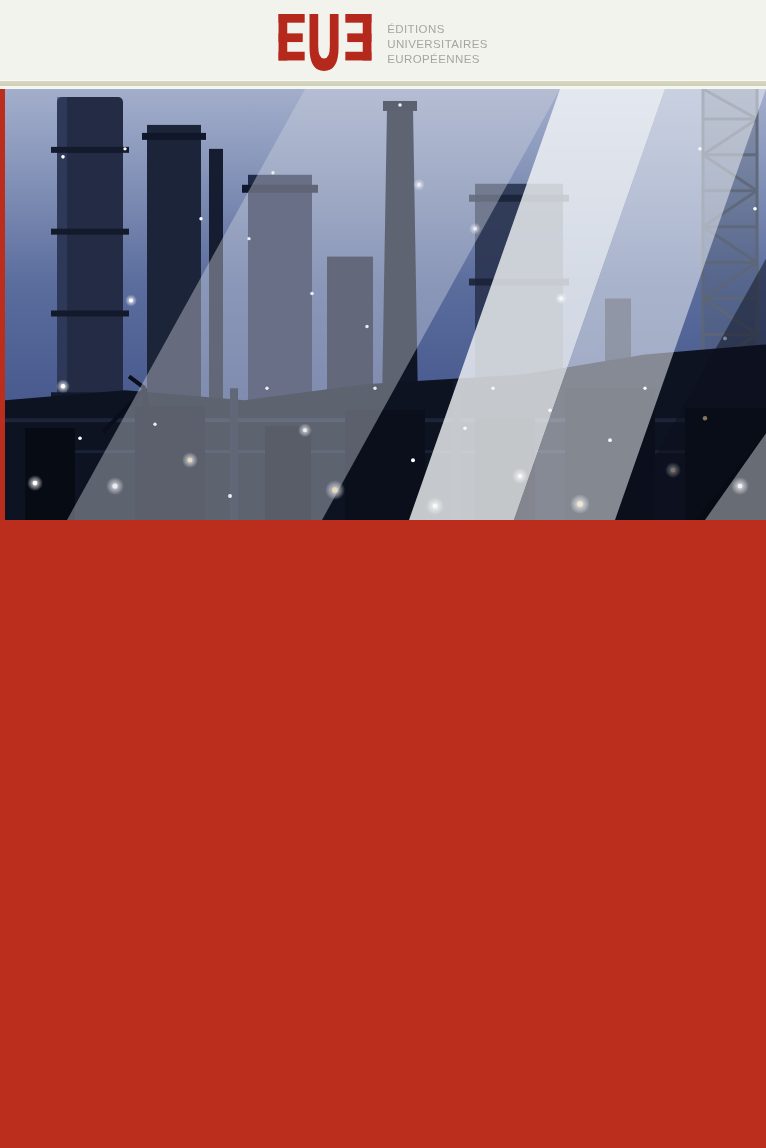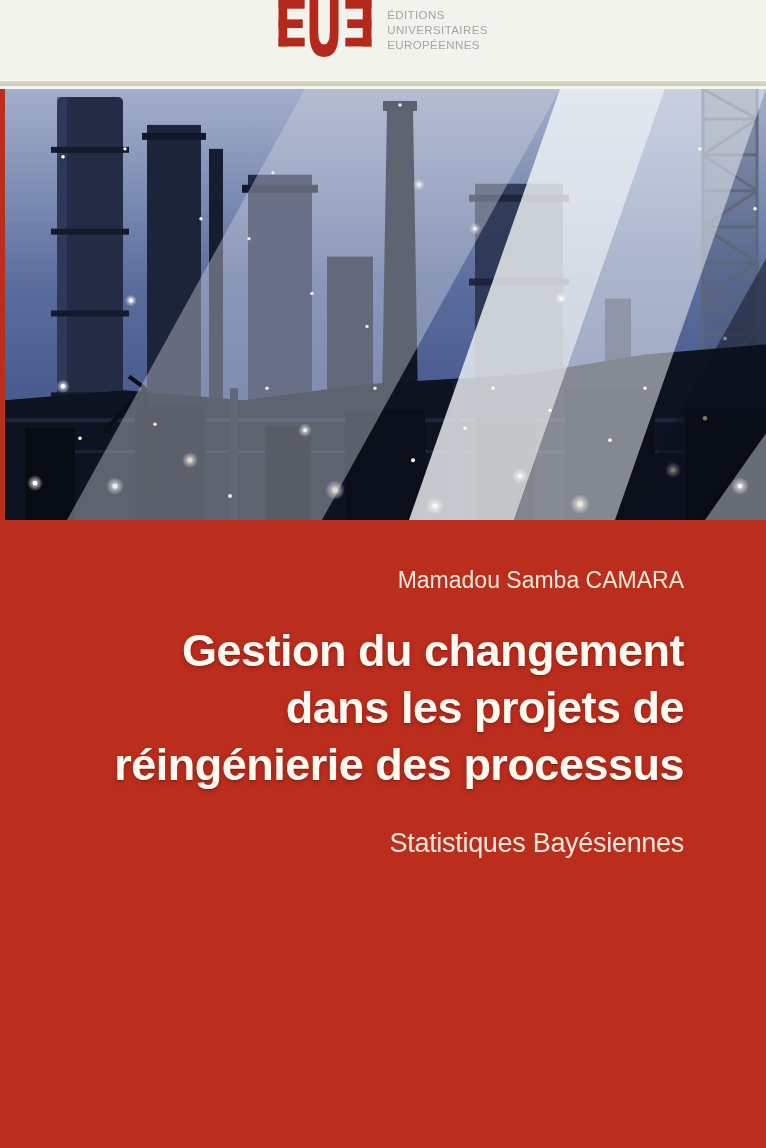--- a/index.html
+++ b/index.html
@@ -17,21 +17,21 @@
     background:var(--cover-red);
     font-family:"Liberation Sans","DejaVu Sans",sans-serif;
   }
   
   .header{
     position:absolute;top:0;left:0;right:0;height:80px;
     background:var(--header-bg);
   }
   .brand{
     display:flex;align-items:flex-start;justify-content:center;
-    gap:15px;
+    padding-top:14px;gap:15px;
   }
   .logo-svg{display:block;width:94px;height:60px;}
   .wordmark{
     padding-top:8px;
     font-size:11.5px;line-height:15px;letter-spacing:.4px;
     color:var(--wordmark-gray);
     text-transform:uppercase;
   }
   .wordmark div{white-space:nowrap;}
   .divider{
@@ -245,23 +245,14 @@
       <g>
         <polygon points="300,0 555,0 317,432 62,432" fill="#ccd2dd" opacity="0.42"></polygon>
         <polygon points="555,0 660,0 509,432 404,432" fill="#f4f6f8" opacity="0.8"></polygon>
         <polygon points="660,0 761,0 610,432 509,432" fill="#e9edf2" opacity="0.55"></polygon>
         <polygon points="761,170 761,345 690,432 615,432" fill="#0b0f1b" opacity="0.5"></polygon>
         <polygon points="761,345 761,432 700,432" fill="#e0e4ea" opacity="0.45"></polygon>
       </g>
     </svg>
   </div>
 
-  <div class="text-block">
-    <div class="author">Mamadou Samba CAMARA</div>
-    <div class="title">
-      <div>Gestion du changement</div>
-      <div>dans les projets de</div>
-      <div>réingénierie des processus</div>
-    </div>
-    <div class="subtitle">Statistiques Bayésiennes</div>
-  </div>
 
 </div>
 
 </body></html>

